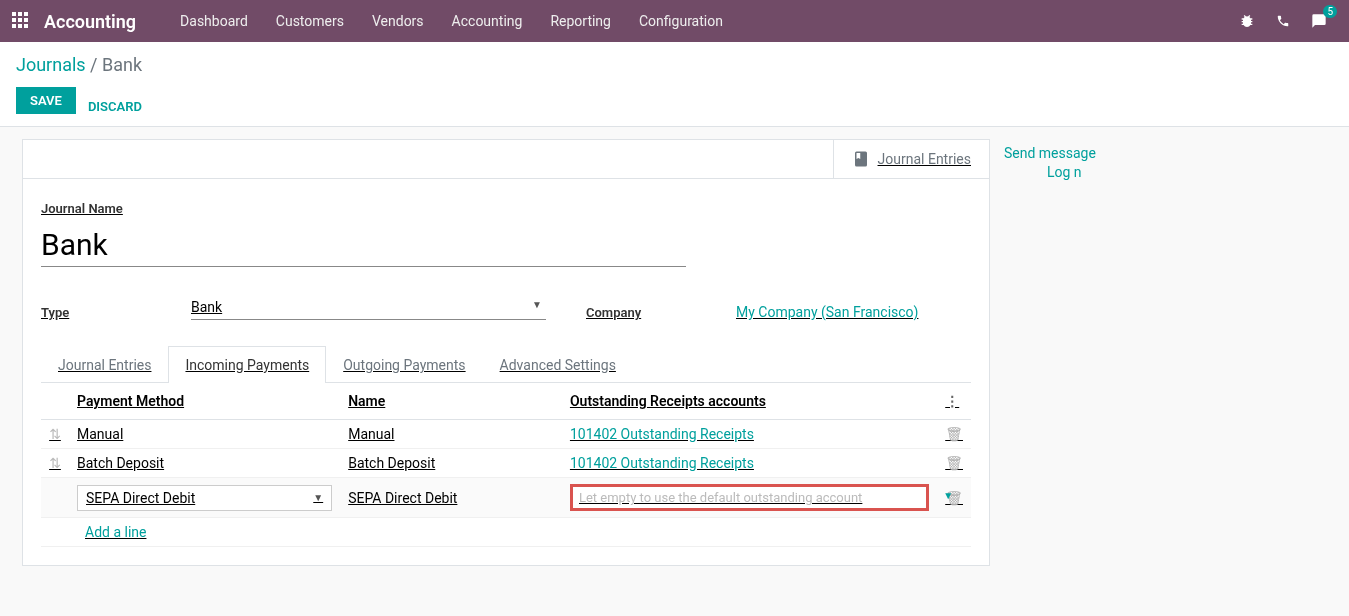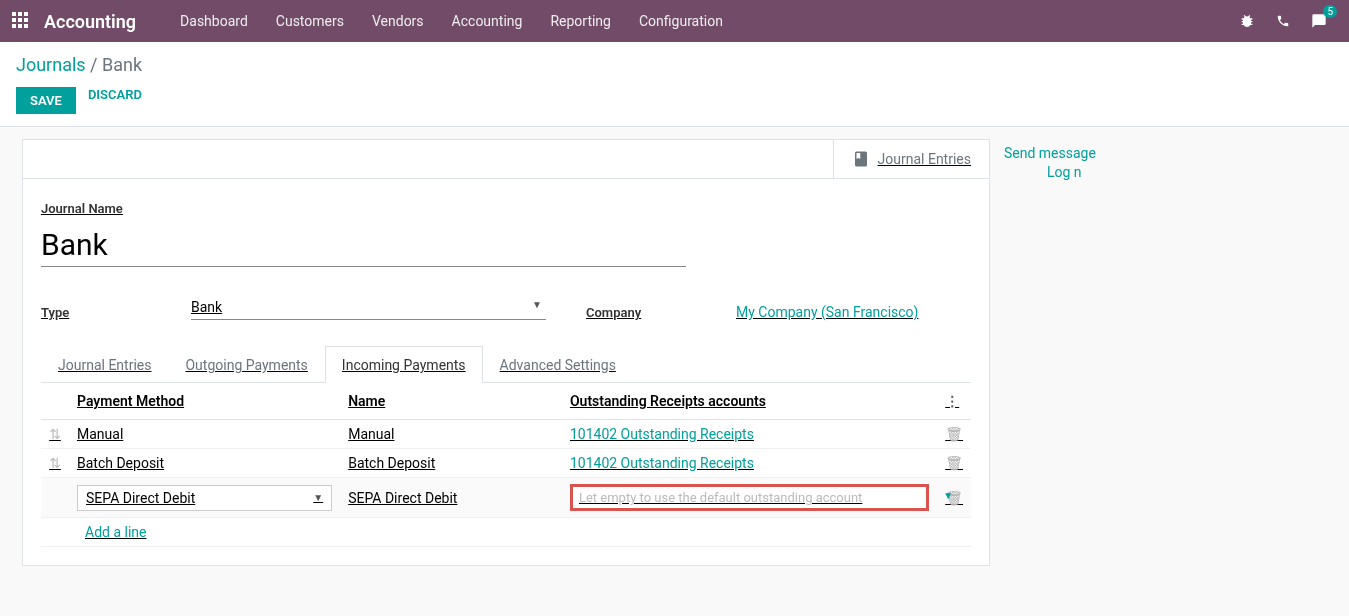--- a/index.html
+++ b/index.html
@@ -10,21 +10,21 @@
 .navbar .apps-icon span { background: #fff; width: 4px; height: 4px; }
 .navbar .brand { font-size: 18px; font-weight: 600; margin-right: 30px; }
 .navbar .nav-item { font-size: 14px; padding: 0 14px; cursor: pointer; color: #eee; }
 .navbar .spacer { flex: 1; }
 .navbar .icon-btn { width: 28px; height: 28px; display: flex; align-items: center; justify-content: center; cursor: pointer; color: #fff; position: relative; margin: 0 4px; }
 .badge-count { position: absolute; top: -2px; right: -4px; background: #00A09D; color: #fff; font-size: 10px; border-radius: 8px; padding: 0 4px; line-height: 13px; }
 
 .topbar { background: #fff; border-bottom: 1px solid #dee2e6; padding: 12px 16px; }
 .breadcrumb { font-size: 18px; color: #6c757d; margin-bottom: 12px; }
 .breadcrumb .bc-link { color: #00A09D; cursor: pointer; }
-.actions { display: flex; gap: 12px; align-items: flex-start; }
+.actions { display: flex; gap: 12px; align-items: flex-end; }
 .btn-save { background: #00A09D; color: #fff; border: none; padding: 6px 14px; font-size: 13px; font-weight: 600; cursor: pointer; }
 .btn-discard { background: none; border: none; color: #00A09D; font-size: 13px; font-weight: 600; cursor: pointer; }
 
 .main-wrap { display: flex; padding: 12px 0 0 22px; }
 .form-sheet { background: #fff; border: 1px solid #dee2e6; width: 968px; position: relative; text-decoration: underline; }
 .btn-box { display: flex; justify-content: flex-end; border-bottom: 1px solid #dee2e6; }
 .stat-button { display: flex; align-items: center; gap: 8px; padding: 10px 18px; border-left: 1px solid #dee2e6; color: #6c757d; cursor: pointer; font-size: 14px; }
 
 .form-body { padding: 22px 18px 18px; }
 .field-label { font-size: 13px; font-weight: 600; color: #333; margin-bottom: 7px; display: block; }
@@ -139,22 +139,22 @@
           </div>
         </div>
         <div class="col">
           <span class="field-label">Company</span>
           <span class="company-link">My Company (San Francisco)</span>
         </div>
       </div>
 
       <div class="tabs">
         <div class="tab">Journal Entries</div>
+        <div class="tab active">Incoming Payments</div>
         <div class="tab">Outgoing Payments</div>
-        <div class="tab active">Incoming Payments</div>
         <div class="tab">Advanced Settings</div>
       </div>
 
       <table class="table">
         <thead>
           <tr>
             <th style="width:28px"></th>
             <th>Payment Method</th>
             <th>Name</th>
             <th>Outstanding Receipts accounts</th>

